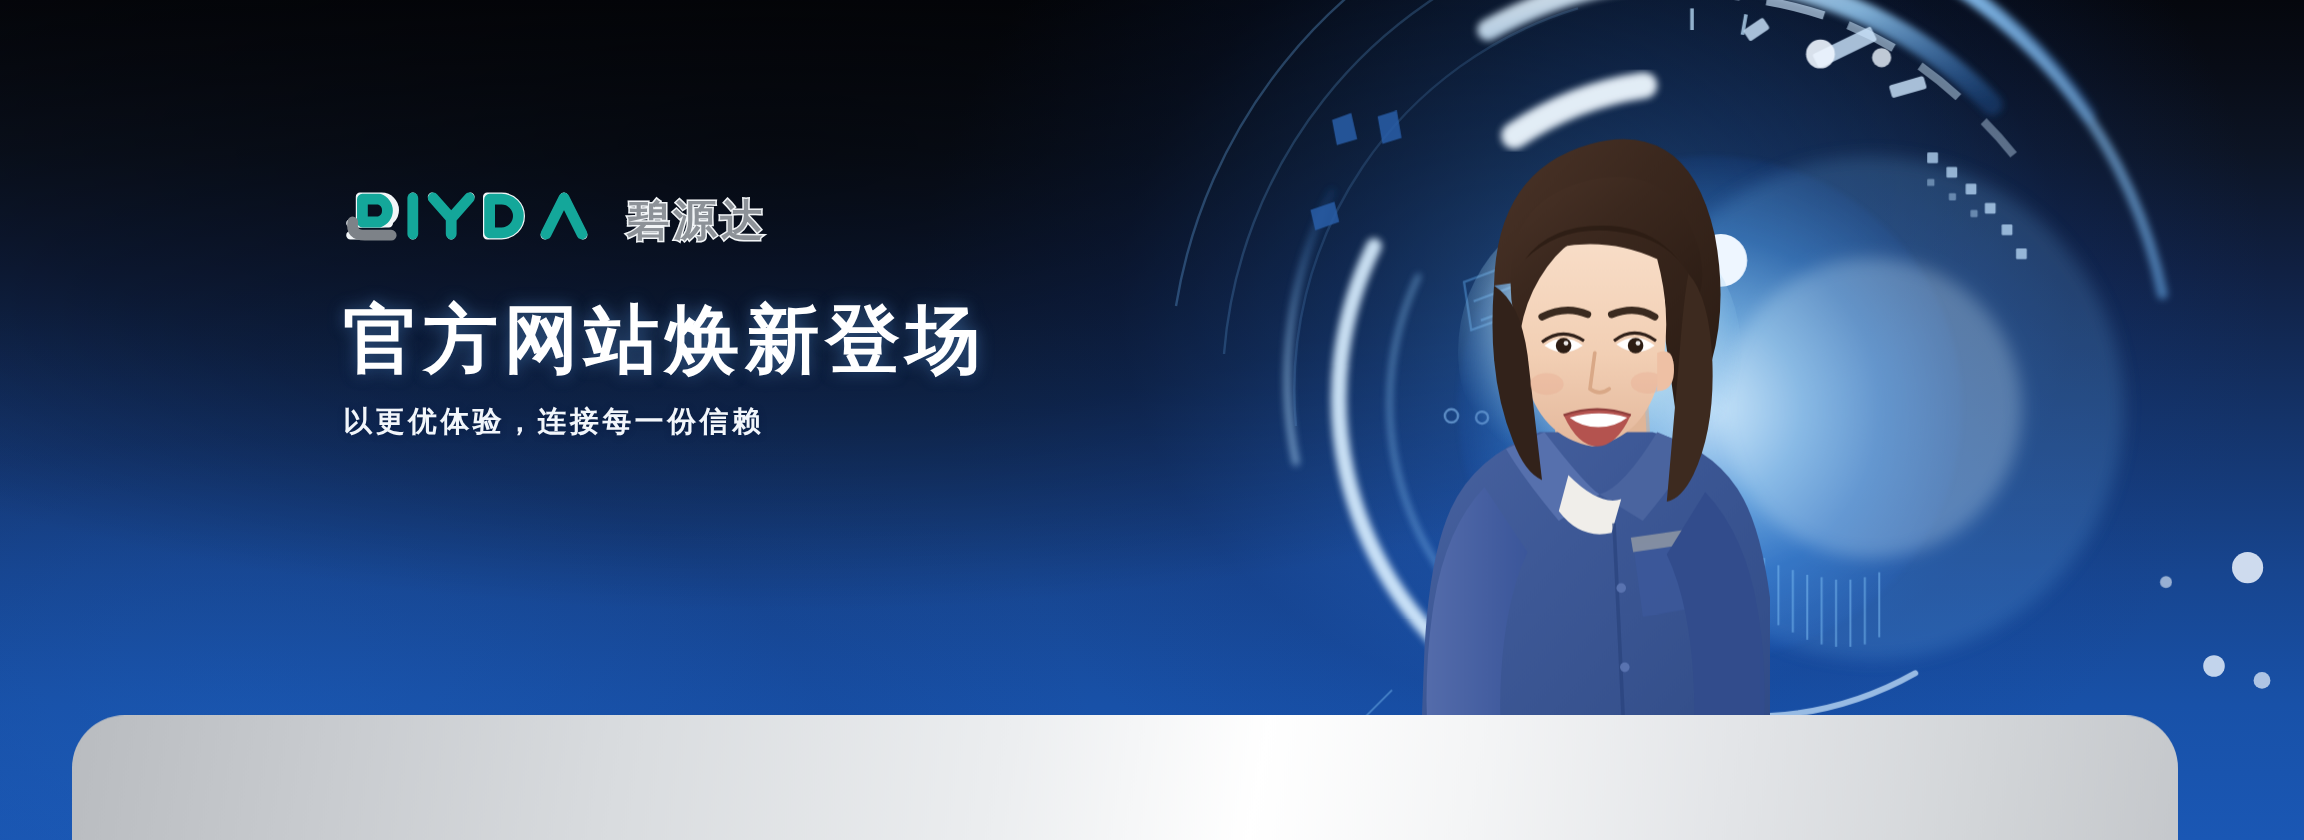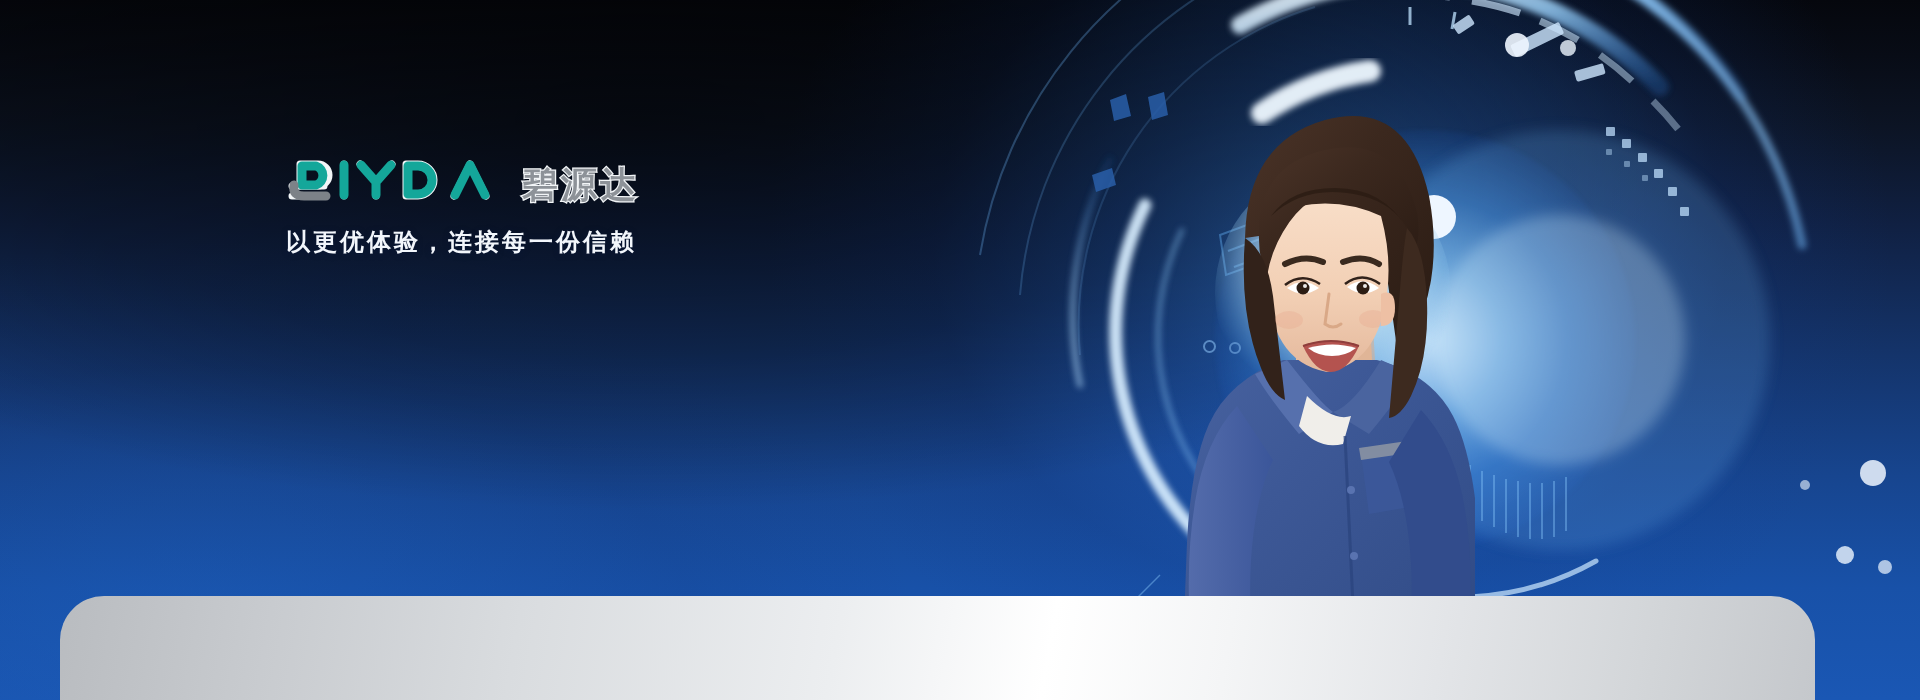--- a/index.html
+++ b/index.html
@@ -520,16 +520,17 @@
         </g>
 
         <g>
           <path class="ol" d="M168 42 l16 -32 l16 32"></path>
           <path class="tl" d="M169 41 l15 -30 l15 30"></path>
         </g>
       </svg>
       <span class="logo-cn">碧源达</span>
     </div>
 
+    <div class="headline">官方网站焕新登场</div>
     <div class="subheadline">以更优体验，连接每一份信赖</div>
   </div>
 
 </div>
 
 </body></html>

